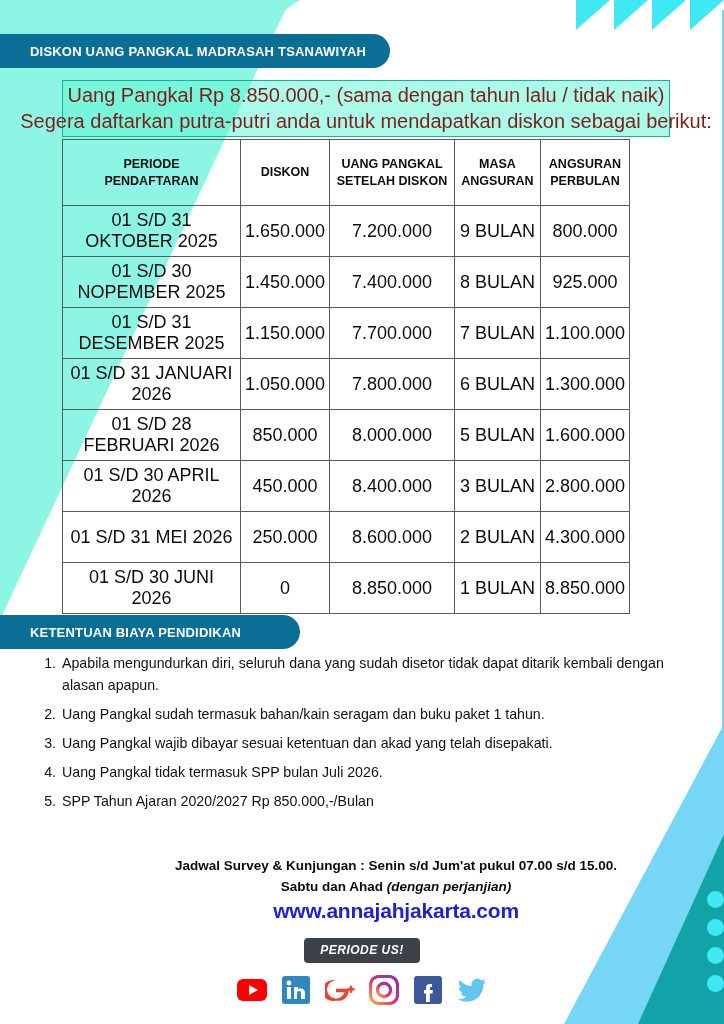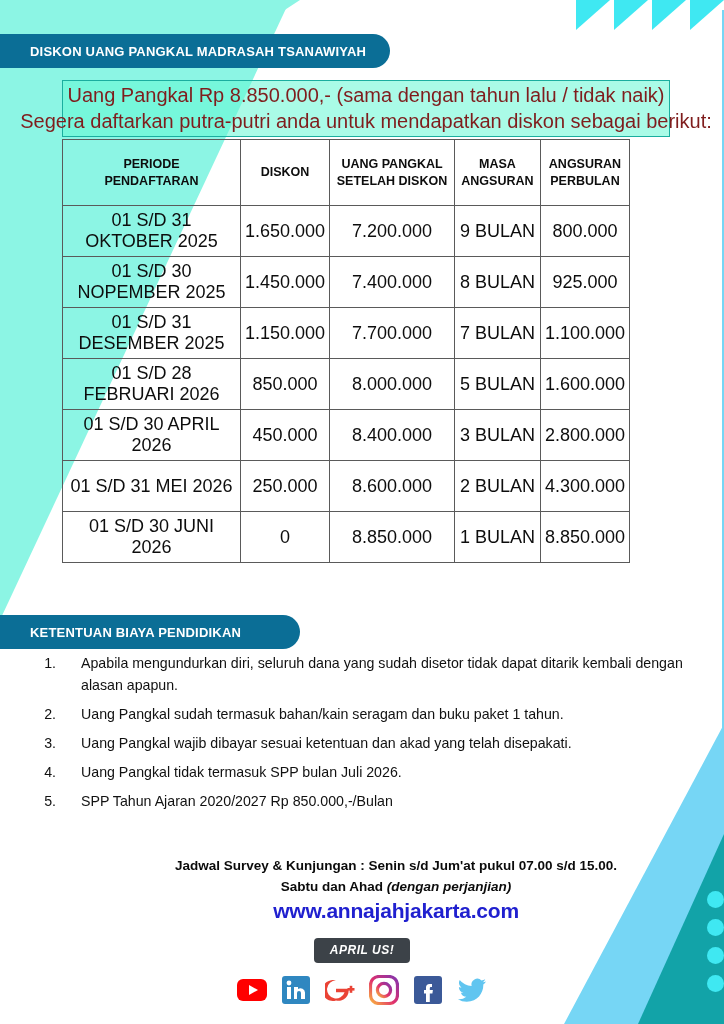--- a/index.html
+++ b/index.html
@@ -166,21 +166,21 @@
     color: #111111;
     line-height: 1.55;
     margin-bottom: 7px;
   }
   .rule-num {
     width: 22px;
     flex: 0 0 22px;
     text-align: right;
     padding-right: 6px;
   }
-  .rule-text { flex: 1; margin-left: 19px; }
+  .rule-text { flex: 1; }
 
   
   .footer {
     position: absolute;
     left: 0; top: 858px;
     width: 724px;
     text-align: center;
     margin-left: 34px;
   }
   .f-line1 {
@@ -307,20 +307,27 @@
             <td class="col-w5">925.000</td>
           </tr>
           <tr>
             <td class="col-period col-w1">01 S/D 31 DESEMBER 2025</td>
             <td class="col-w2">1.150.000</td>
             <td class="col-w3">7.700.000</td>
             <td class="col-w4">7 BULAN</td>
             <td class="col-w5">1.100.000</td>
           </tr>
           <tr>
+            <td class="col-period col-w1">01 S/D 31 JANUARI 2026</td>
+            <td class="col-w2">1.050.000</td>
+            <td class="col-w3">7.800.000</td>
+            <td class="col-w4">6 BULAN</td>
+            <td class="col-w5">1.300.000</td>
+          </tr>
+          <tr>
             <td class="col-period col-w1">01 S/D 28 FEBRUARI 2026</td>
             <td class="col-w2">850.000</td>
             <td class="col-w3">8.000.000</td>
             <td class="col-w4">5 BULAN</td>
             <td class="col-w5">1.600.000</td>
           </tr>
           <tr>
             <td class="col-period col-w1">01 S/D 30 APRIL 2026</td>
             <td class="col-w2">450.000</td>
             <td class="col-w3">8.400.000</td>
@@ -372,21 +379,21 @@
 
   <div class="footer">
     <div class="f-line1">Jadwal Survey &amp; Kunjungan : Senin s/d Jum'at pukul 07.00 s/d 15.00.</div>
     <div class="f-line2">
       <span>Sabtu dan Ahad </span><em>(dengan perjanjian)</em>
     </div>
     <div class="f-web">www.annajahjakarta.com</div>
   </div>
 
   <div class="follow-wrap">
-    <div class="follow-badge">APRIL US!</div>
+    <div class="follow-badge">PERIODE US!</div>
     <div class="social-row">
 
       <span class="social-ico">
         <svg width="30" height="22" viewBox="0 0 30 22">
           <rect x="0" y="0" width="30" height="22" rx="6" fill="#FF0000"></rect>
           <polygon points="12,6 21,11 12,16" fill="#ffffff"></polygon>
         </svg>
       </span>
 
       <span class="social-ico">

